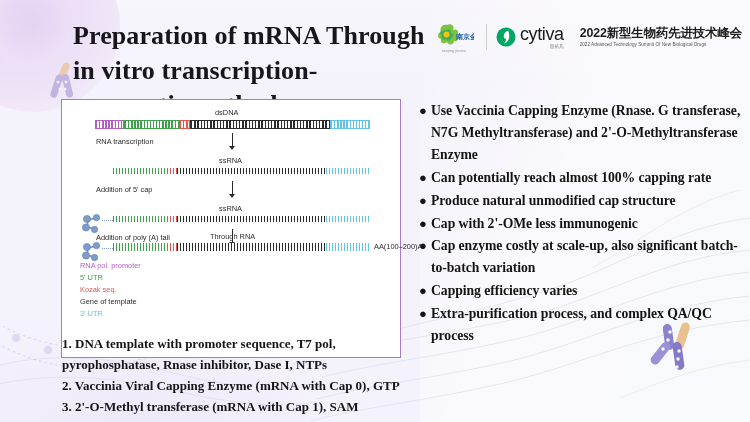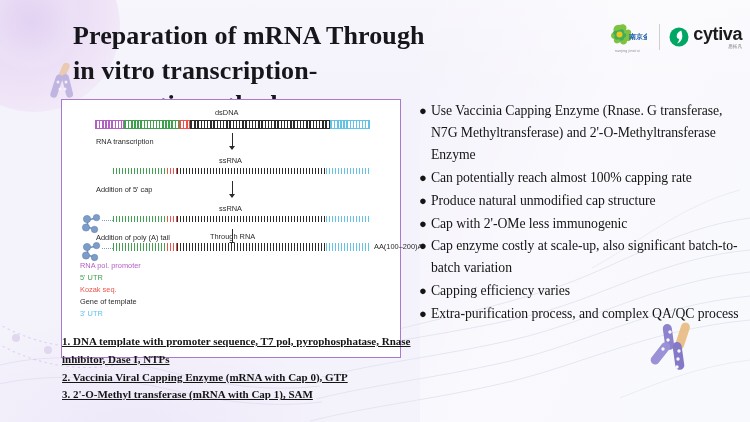--- a/index.html
+++ b/index.html
@@ -45,21 +45,21 @@
   }
 
   .logo-bar { position:absolute; right:8px; top:22px; display:flex; align-items:center; gap:9px; }
   .logo-nanjing { display:flex; flex-direction:column; align-items:center; width:46px; }
   .flower-svg { display:block; }
   .nj-sub { font-family:"Liberation Sans", sans-serif; font-size:3.4px; color:#8a8a8a; letter-spacing:.2px; margin-top:.5px; }
   .logo-divider { width:1px; height:26px; background:#cfcfcf; }
   .logo-cytiva { display:flex; align-items:center; gap:4px; }
   .cytiva-word { display:flex; flex-direction:column; align-items:flex-start; }
   .cytiva-name {
-    font-family:"Liberation Sans", sans-serif; font-size:18px; font-weight:bold;
+    font-family:"Liberation Sans", sans-serif; font-size:18px; font-weight:normal;
     color:#1b1b1b; letter-spacing:-.4px; line-height:1;
   }
   .cytiva-cn { font-family:"Liberation Sans", sans-serif; font-size:4.6px; color:#6f6f6f; align-self:flex-end; margin-top:1px; }
   .summit { margin-left:7px; display:flex; flex-direction:column; }
   .summit-cn {
     font-family:"Liberation Sans", sans-serif; font-size:12.4px; font-weight:bold;
     color:#1c1c1c; letter-spacing:-.1px; line-height:1.1;
   }
   .summit-en {
     font-family:"Liberation Sans", sans-serif; font-size:4.6px; color:#555;
@@ -90,33 +90,33 @@
   }
 
   .legend { position:absolute; left:18px; top:160px; font-size:7.4px; line-height:1.62; }
   .legend div { white-space:nowrap; }
 
   .tail-label { position:absolute; font-size:7.4px; color:#2b2b2b; white-space:nowrap; }
 
   
   .footnotes {
     position:absolute; left:62px; top:333px; width:350px;
-    font-size:11px; font-weight:bold; line-height:1.62; color:#151515;text-decoration:underline;
+    font-size:13px; font-weight:bold; line-height:1.62; color:#151515;
   }
   .footnotes div { white-space:normal; }
 
   
   .bullets { position:absolute; left:419px; top:100px; width:324px; }
   .bullet { display:flex; align-items:flex-start; margin-bottom:.5px; }
   .bullet-dot {
     width:12px; flex:0 0 12px; font-size:13px; line-height:22.2px;
     color:#141414; text-align:left;
   }
   .bullet-text {
-    font-size:13.7px; font-weight:normal; line-height:22.2px;
+    font-size:13.7px; font-weight:bold; line-height:22.2px;
     color:#141414; letter-spacing:-.05px;
   }
 </style>
 </head>
 <body>
 
 <div class="bg-layer">
   <div class="top-white"></div>
   <div class="blob-tl"></div>
   <div class="blob-tl2"></div>
@@ -212,20 +212,24 @@
       <path d="M12.2,3.6 C9.6,4.6 7.7,6.7 7.7,9.2 C7.7,11.0 8.9,12.0 10.3,11.7
                C10.0,13.6 9.2,15.2 8.0,16.6 C11.3,15.4 13.3,12.6 13.3,9.4
                C13.3,7.2 12.8,5.2 12.2,3.6 Z" fill="#ffffff"></path>
     </svg>
     <div class="cytiva-word">
       <span class="cytiva-name">cytiva</span>
       <span class="cytiva-cn">思拓凡</span>
     </div>
   </div>
 
+  <div class="summit">
+    <span class="summit-cn">2022新型生物药先进技术峰会</span>
+    <span class="summit-en">2022 Advanced Technology Summit Of New Biological Drugs</span>
+  </div>
 </div>
 
 <div class="diagram-panel">
  <div class="diag-inner">
 
   <div class="d-center" style="left:153px; top:8px;">dsDNA</div>
   <div class="strand" style="left:33px; top:20px; width:275px;">
     <div class="seg" style="width:10.5%;background:repeating-linear-gradient(90deg,#b45fc4 0 1.4px,#ffffff 1.4px 3.1px);border:.8px solid #b45fc4;"></div>
     <div class="seg" style="width:20%;background:repeating-linear-gradient(90deg,#3fa14e 0 1.4px,#ffffff 1.4px 3.1px);border:.8px solid #3fa14e;"></div>
     <div class="seg" style="width:4%;background:repeating-linear-gradient(90deg,#e8544a 0 1.4px,#ffffff 1.4px 3.1px);border:.8px solid #e8544a;"></div>

